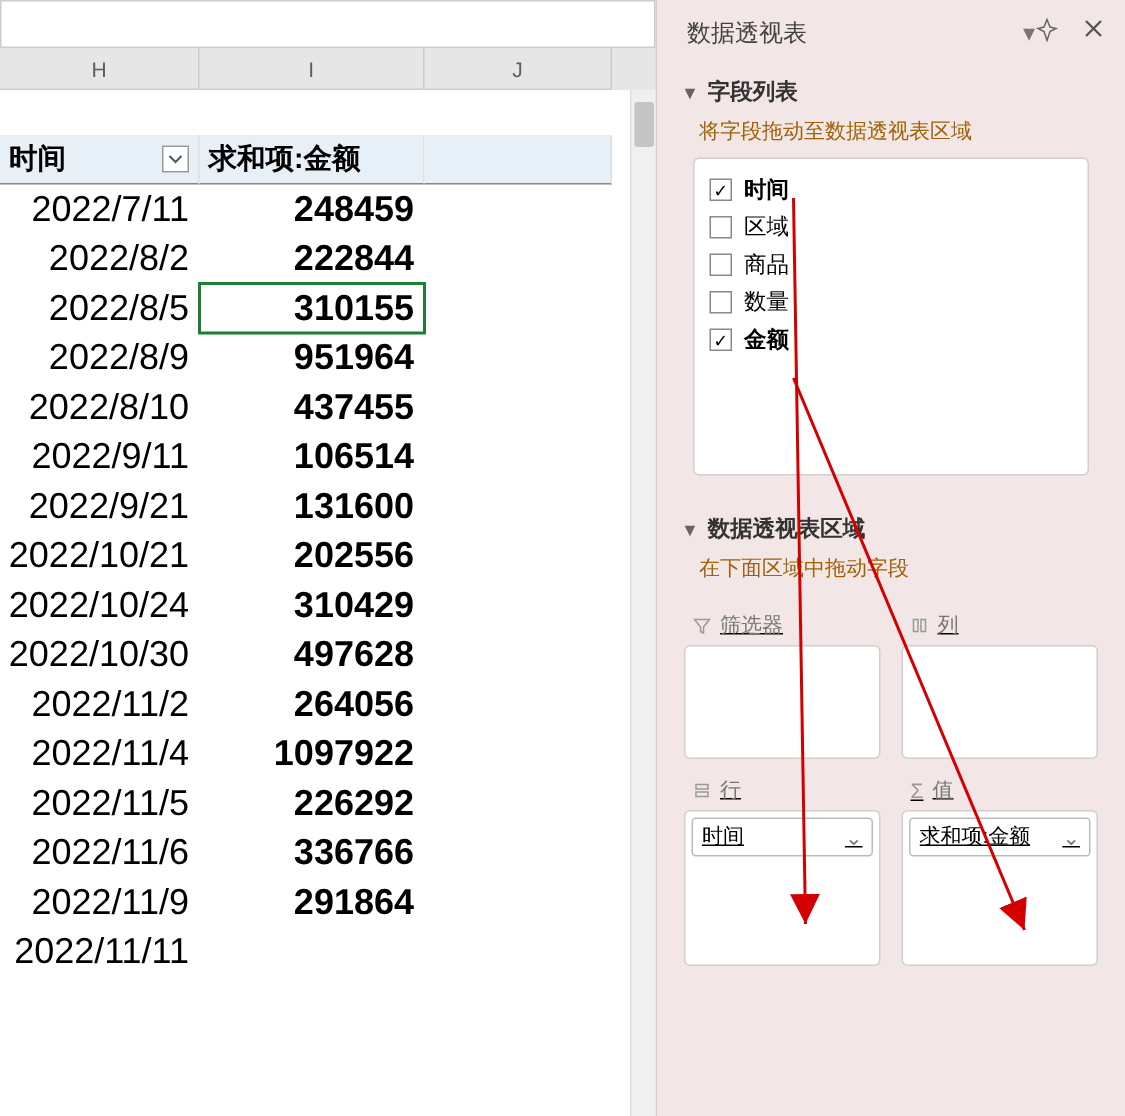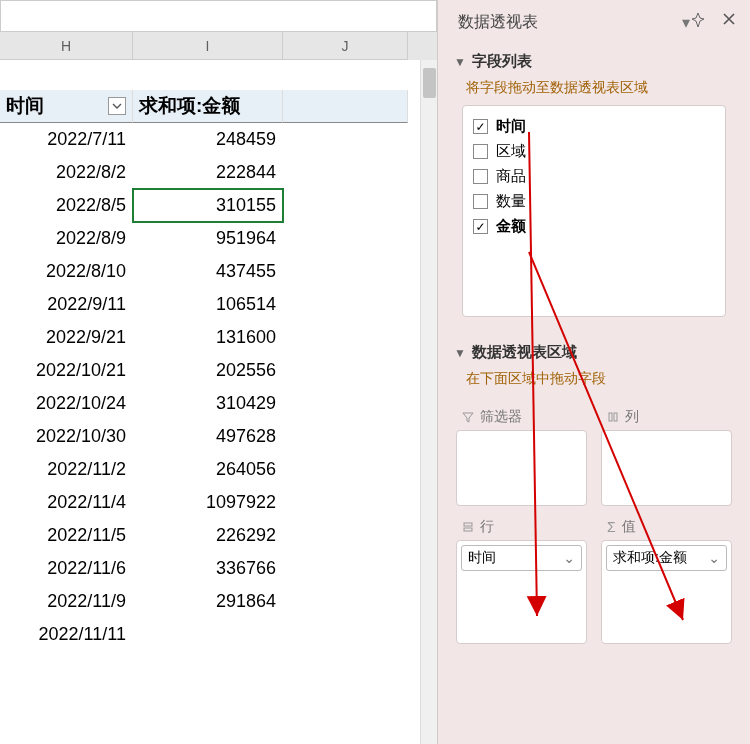--- a/index.html
+++ b/index.html
@@ -6,24 +6,24 @@
     body { width: 750px; height: 744px; display: flex; background: #fff; overflow: hidden; position: relative; }
     .left-pane { width: 437px; height: 100%; display: flex; flex-direction: column; }
     .formula-bar { height: 32px; border: 1px solid #ccc; background: #fff; }
     .col-headers { height: 28px; display: flex; background: #e6e6e6; }
     .col-h { border-right: 1px solid #ccc; border-bottom: 1px solid #ccc; display: flex; align-items: center; justify-content: center; color: #5f5f5f; font-size: 14px; }
     .colH { width: 133px; }
     .colI { width: 150px; }
     .colJ { width: 125px; }
     .grid { flex: 1; overflow: hidden; }
     .gr { height: 33px; display: flex; }
-    .gr .cell { border-right: 1px solid transparent; display: flex; align-items: center; padding: 0 6px; font-size: 18px; }
+    .gr .cell { border-right: 1px solid transparent; display: flex; align-items: center; padding: 0 6px; font-size: 24px; }
     .hdr .cell { border-right: 1px solid #ddd; border-bottom: 1px solid #888; background: #e7eff7; font-weight: 700; font-size: 19px; color: #000; }
     .cH { width: 133px; justify-content: flex-end; }
-    .cI { width: 150px; justify-content: flex-end; }
+    .cI { width: 150px; justify-content: flex-end; font-weight: bold; }
     .cJ { width: 125px; }
     .hdr .cH { justify-content: flex-start; position: relative; }
     .hdr .cI { justify-content: flex-start; }
     .dropb { position: absolute; right: 6px; top: 7px; width: 18px; height: 18px; border: 1px solid #999; background: #fff; display: flex; align-items: center; justify-content: center; }
     .selcell { outline: 2px solid #1e7e34; outline-offset: -1px; }
     .vscroll { position: absolute; left: 420px; top: 60px; width: 17px; height: 684px; background: #f0f0f0; border-left: 1px solid #ddd; }
     .vscroll .thumb { position: absolute; left: 2px; top: 8px; width: 13px; height: 30px; background: #c4c4c4; border-radius: 2px; }
     .right-pane { width: 313px; height: 100%; background: #f2e6e6; border-left: 1px solid #ccc; display: flex; flex-direction: column; padding: 0; }
     .rp-header { height: 44px; display: flex; align-items: center; padding: 0 14px 0 20px; color: #444; font-size: 16px; }
     .rp-header .lbl { flex: 1; }
@@ -31,21 +31,21 @@
     .rp-icons { display: flex; gap: 16px; color: #555; }
     .sect-title { display: flex; align-items: center; gap: 6px; padding: 8px 16px 4px; font-size: 15px; font-weight: 700; color: #333; }
     .caret { color: #666; font-size: 12px; }
     .hint { padding: 4px 28px 8px; color: #a16207; font-size: 14px; }
     .field-box { margin: 0 24px; background: #fff; border-radius: 4px; border: 1px solid #d5cccc; padding: 8px 10px; height: 212px; }
     .fchk { display: flex; align-items: center; gap: 8px; padding: 3px 0; font-size: 15px; }
     .fchk .box { width: 15px; height: 15px; border: 1px solid #888; display: flex; align-items: center; justify-content: center; font-size: 12px; }
     .fchk.checked .box { background: #fff; }
     .fchk.checked .lbl { font-weight: 700; }
     .areas { padding: 0 18px; }
-    .area-row { display: flex; gap: 14px; margin: 8px 0; }
+    .area-row { display: flex; gap: 14px; margin: 8px 0; text-decoration: underline; }
     .area-half { flex: 1; }
     .area-label { display: flex; align-items: center; gap: 6px; color: #777; font-size: 14px; padding: 4px 6px; }
     .area-box { background: #fff; border-radius: 4px; border: 1px solid #d5cccc; height: 76px; padding: 4px; }
     .area-box.tall { height: 104px; }
     .chip { background: #fff; border: 1px solid #bbb; border-radius: 3px; padding: 3px 6px; font-size: 14px; display: flex; align-items: center; justify-content: space-between; gap: 6px; }
     .chip .dd { color: #777; }
     svg.arrows { position: absolute; left: 437px; top: 0; width: 313px; height: 744px; pointer-events: none; }
   </style>
 </head>
 <body>

